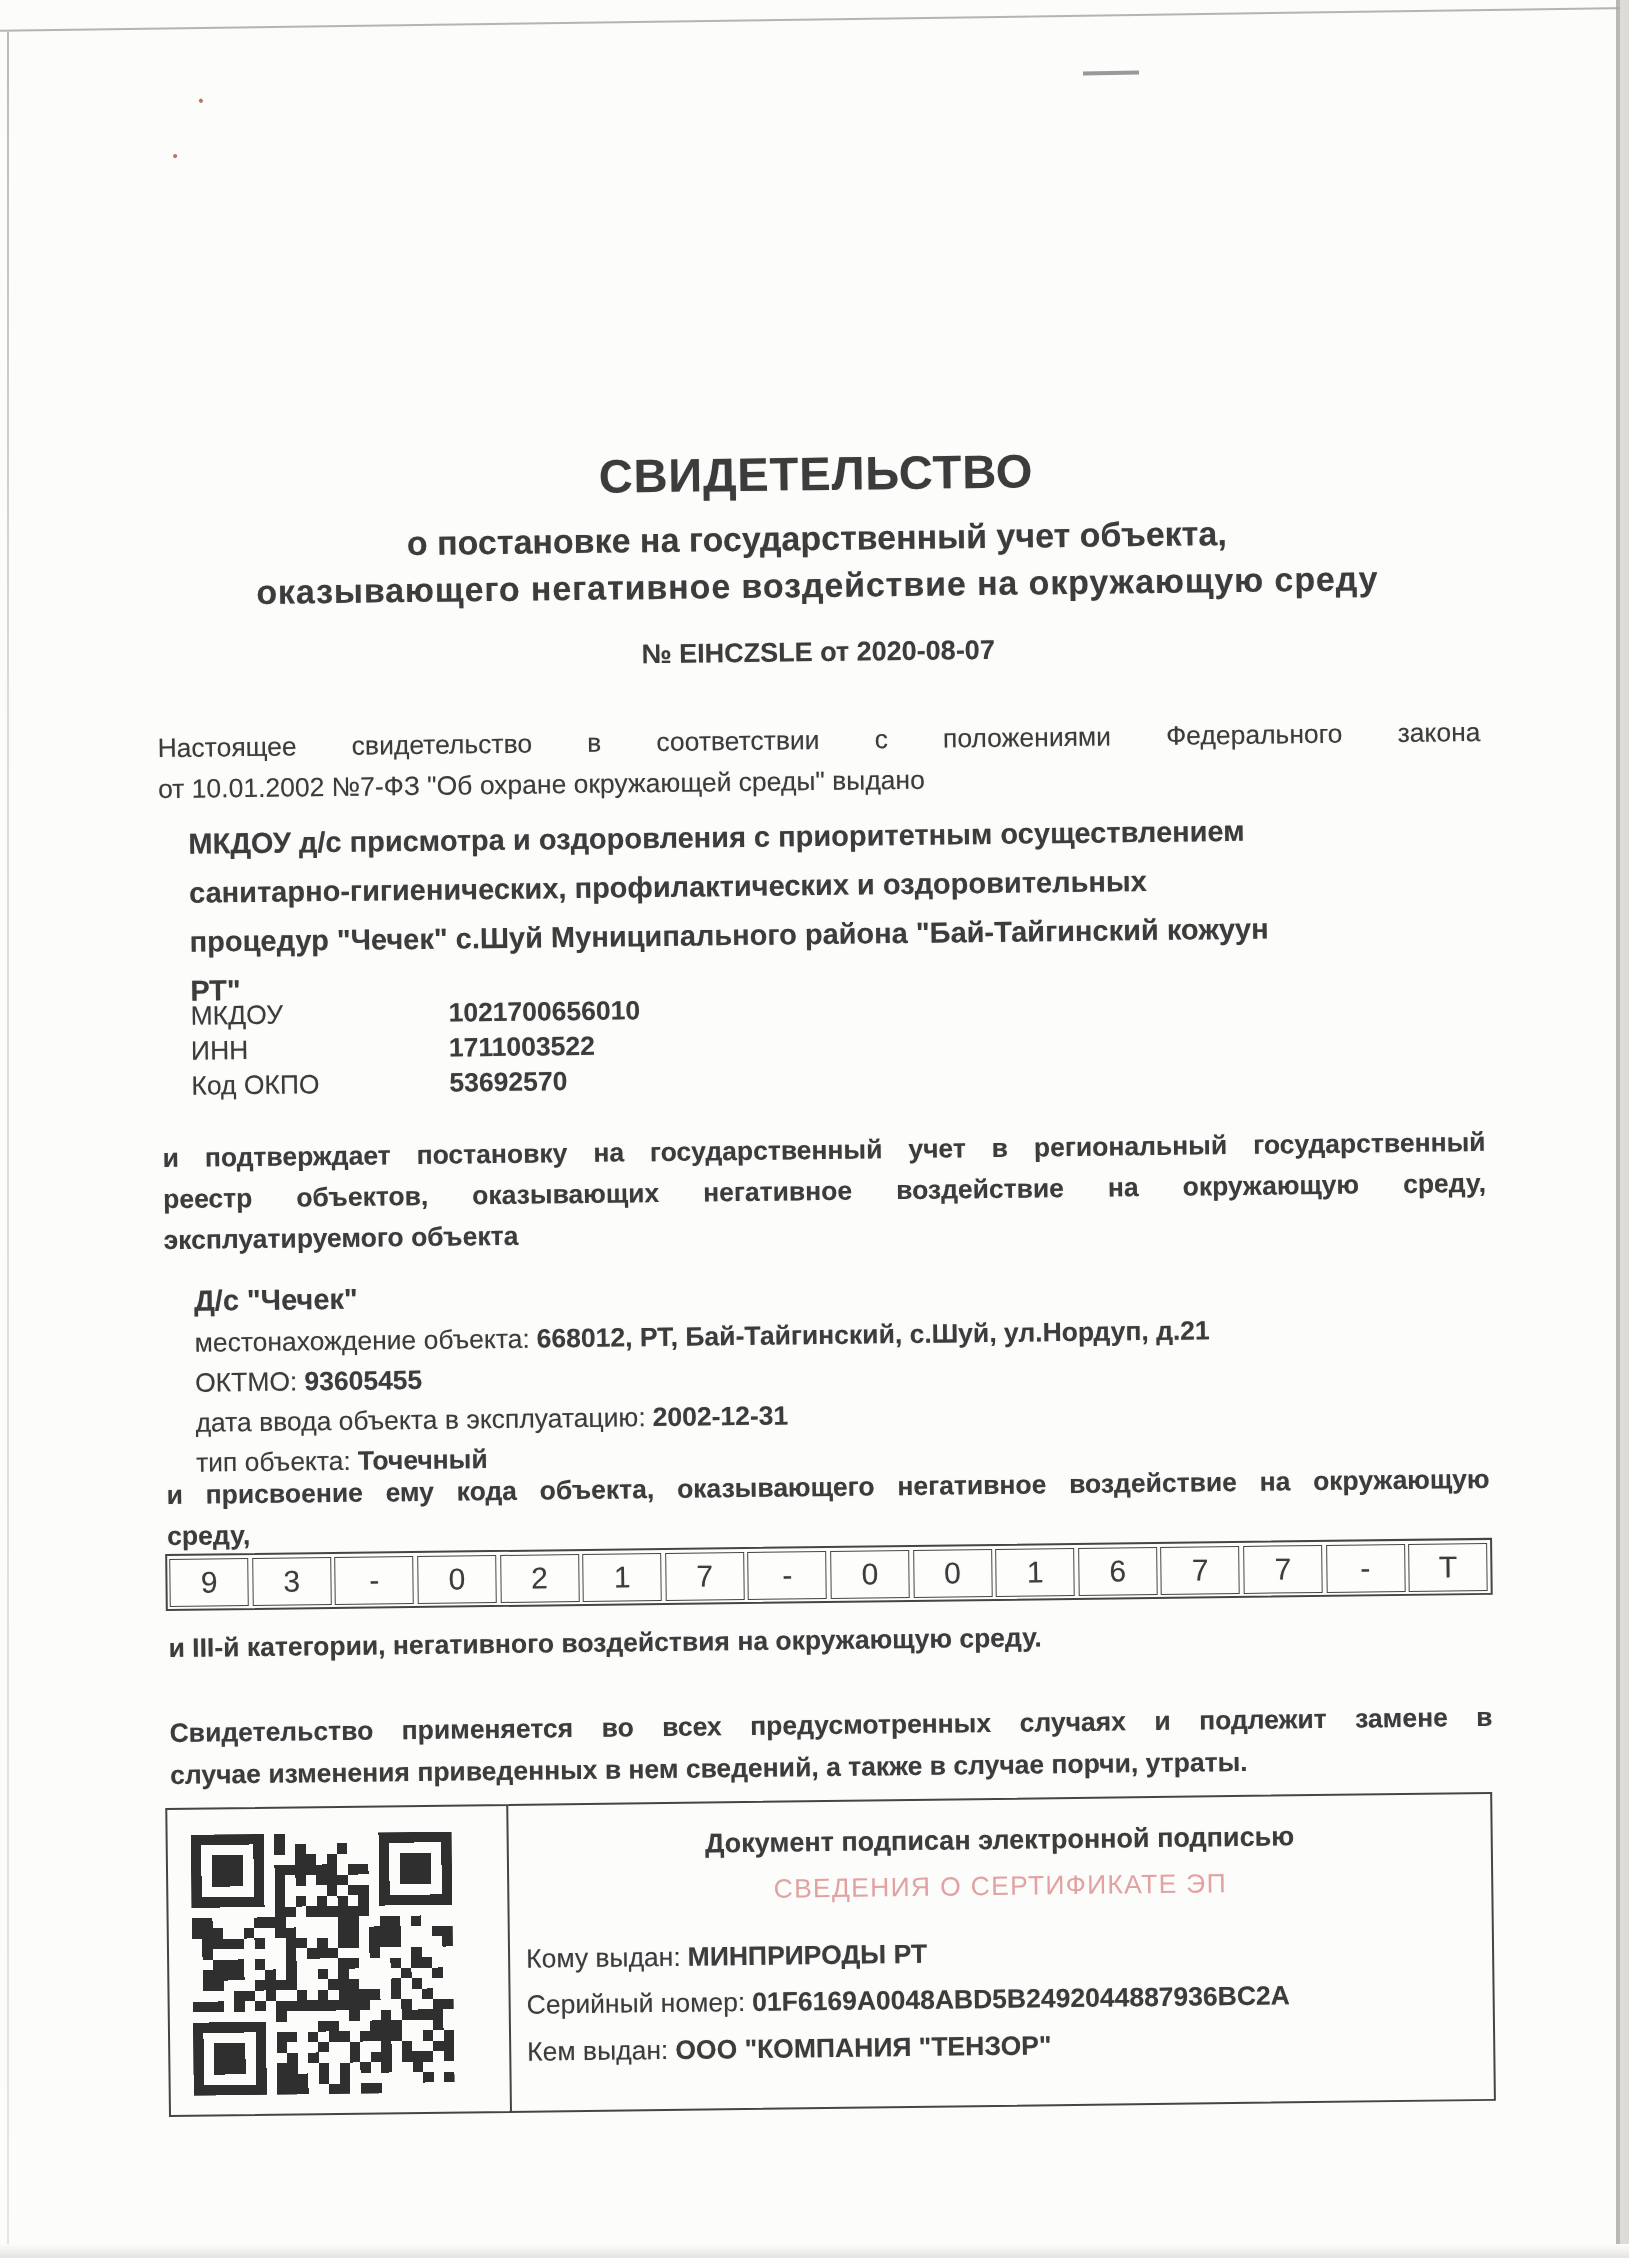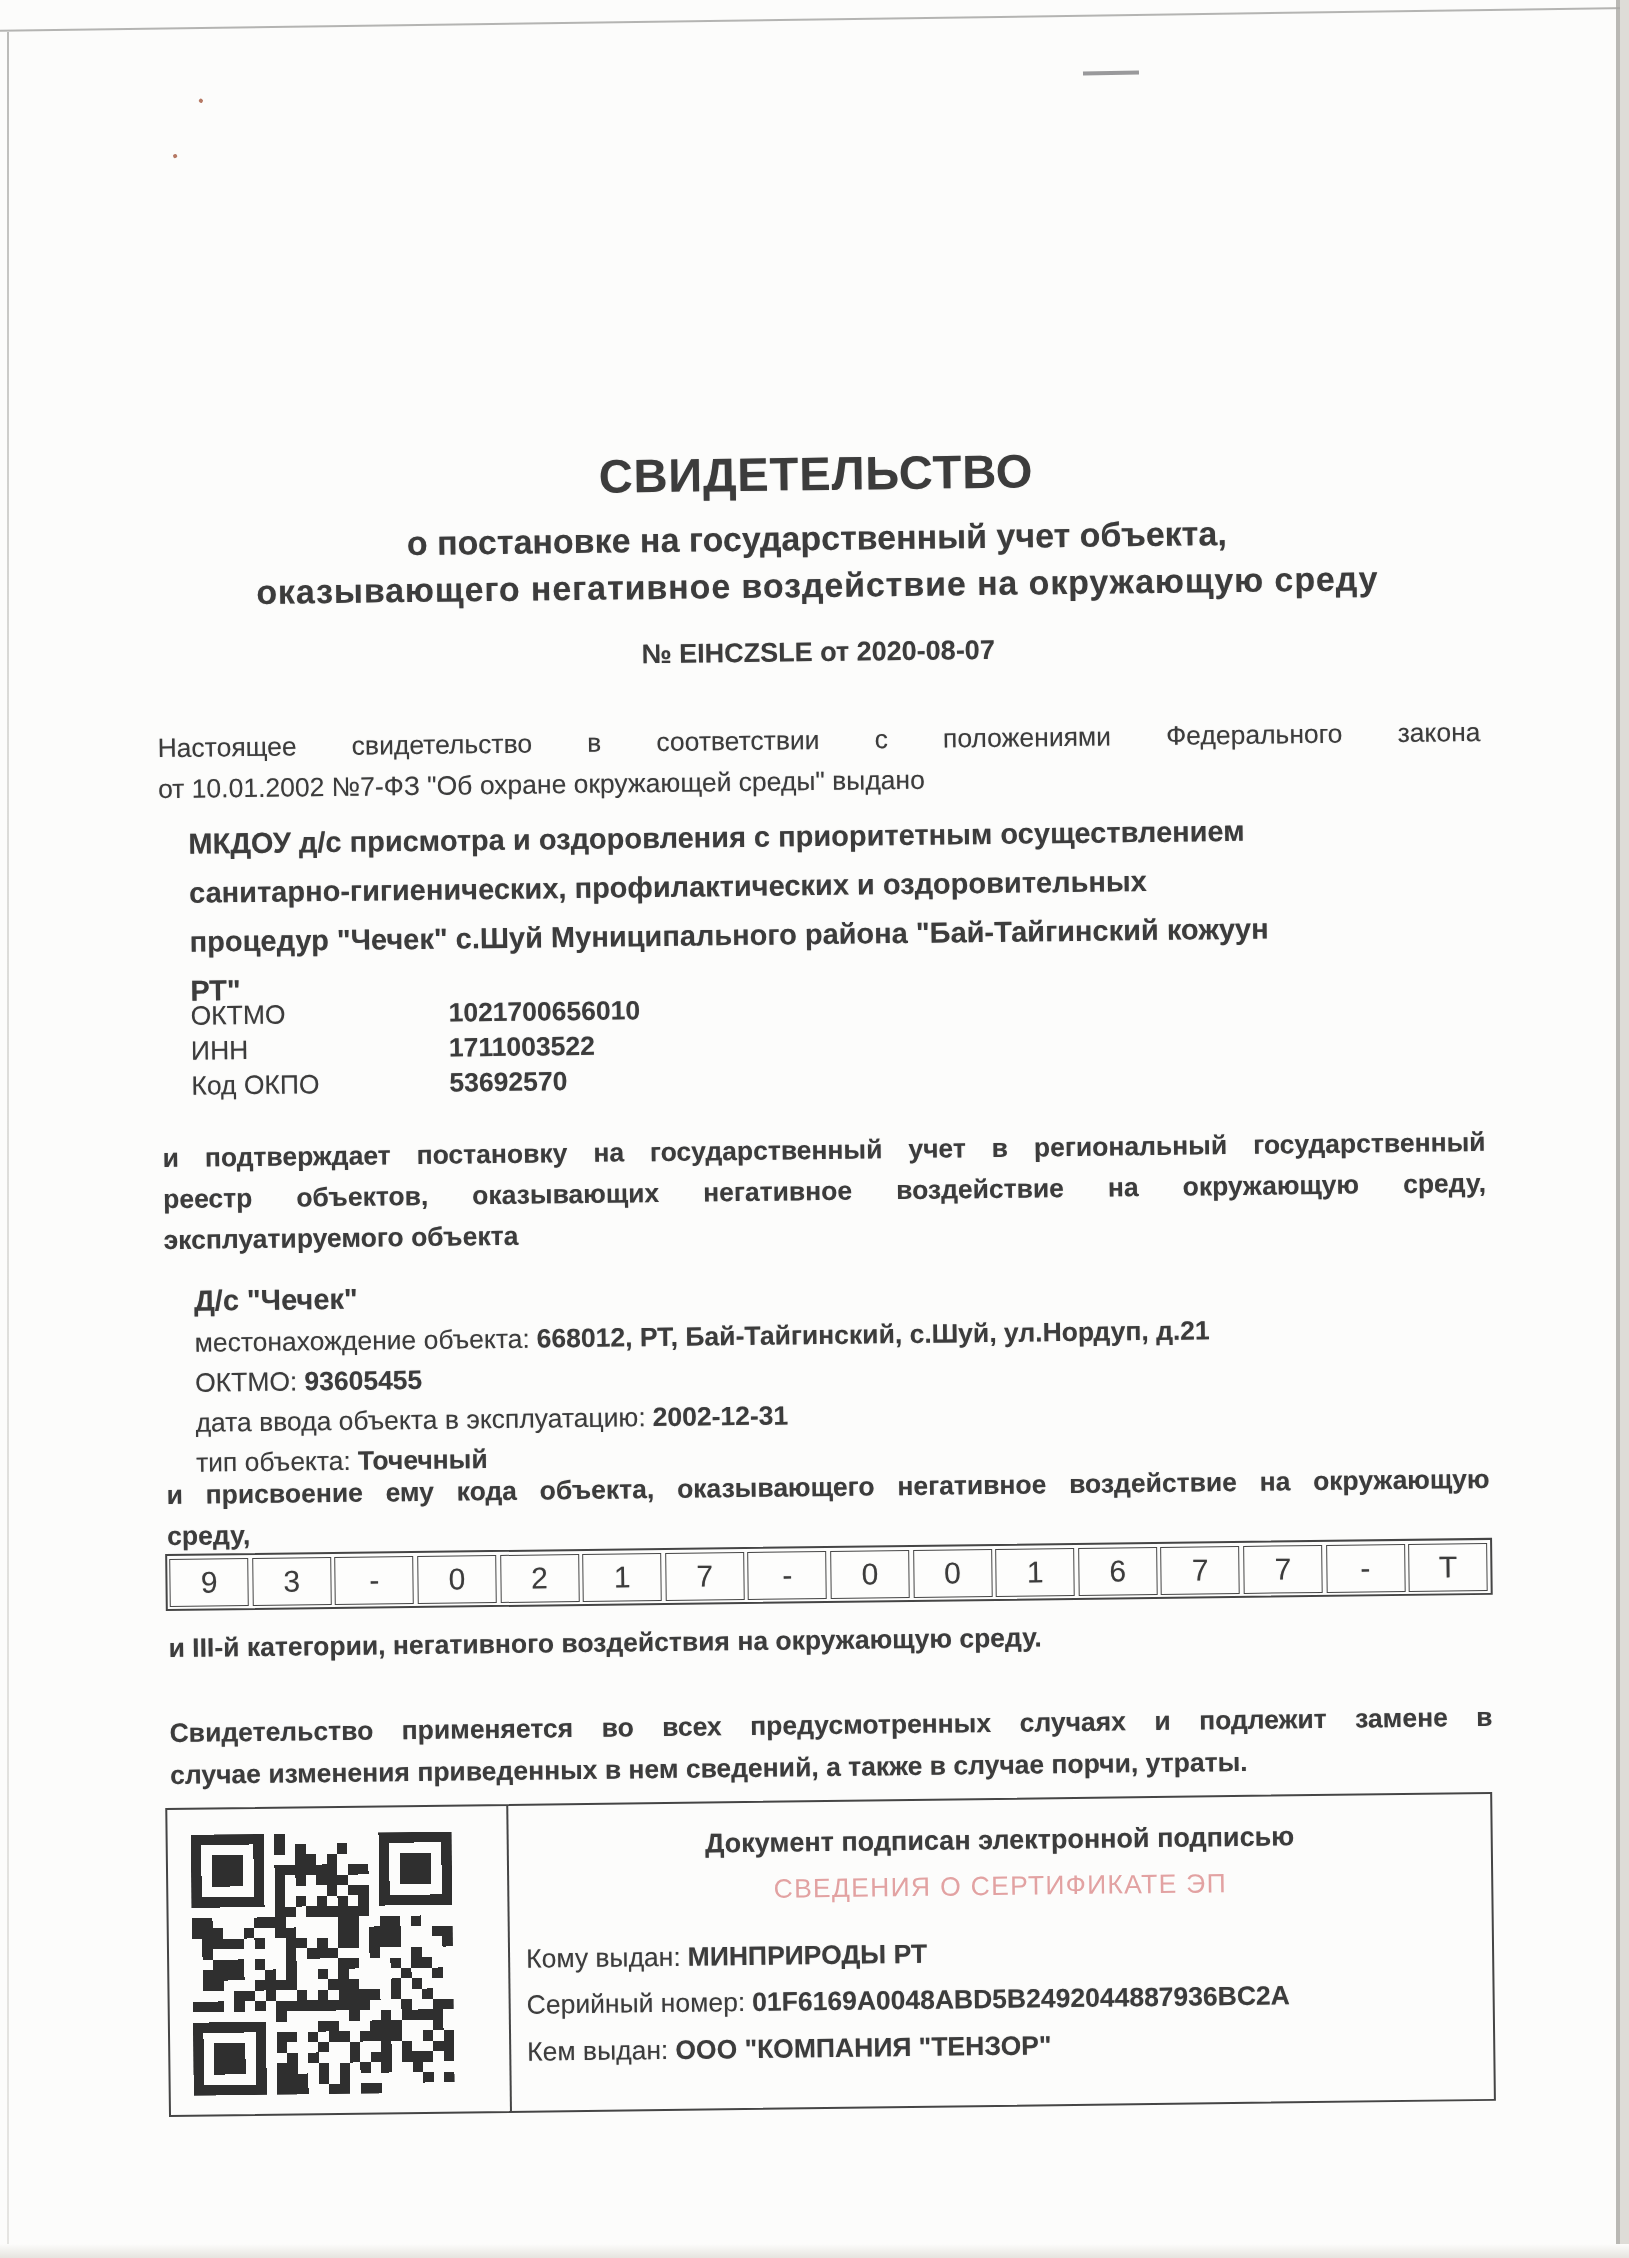--- a/index.html
+++ b/index.html
@@ -96,21 +96,21 @@
 
     <div>МКДОУ д/с присмотра и оздоровления с приоритетным осуществлением</div>
         <div>санитарно-гигиенических, профилактических и оздоровительных</div>
         <div>процедур "Чечек" с.Шуй Муниципального района "Бай-Тайгинский кожуун</div>
         <div>РТ"</div>
       </div>
 
     <div class="abs registry">
 
         <div class="rrow">
-          <span class="rlabel">ОКТМО</span>
+          <span class="rlabel">МКДОУ</span>
           <span class="rvalue">1021700656010</span>
         </div>
 
         <div class="rrow">
           <span class="rlabel">ИНН</span>
           <span class="rvalue">1711003522</span>
         </div>
 
         <div class="rrow">
           <span class="rlabel">Код ОКПО</span>

